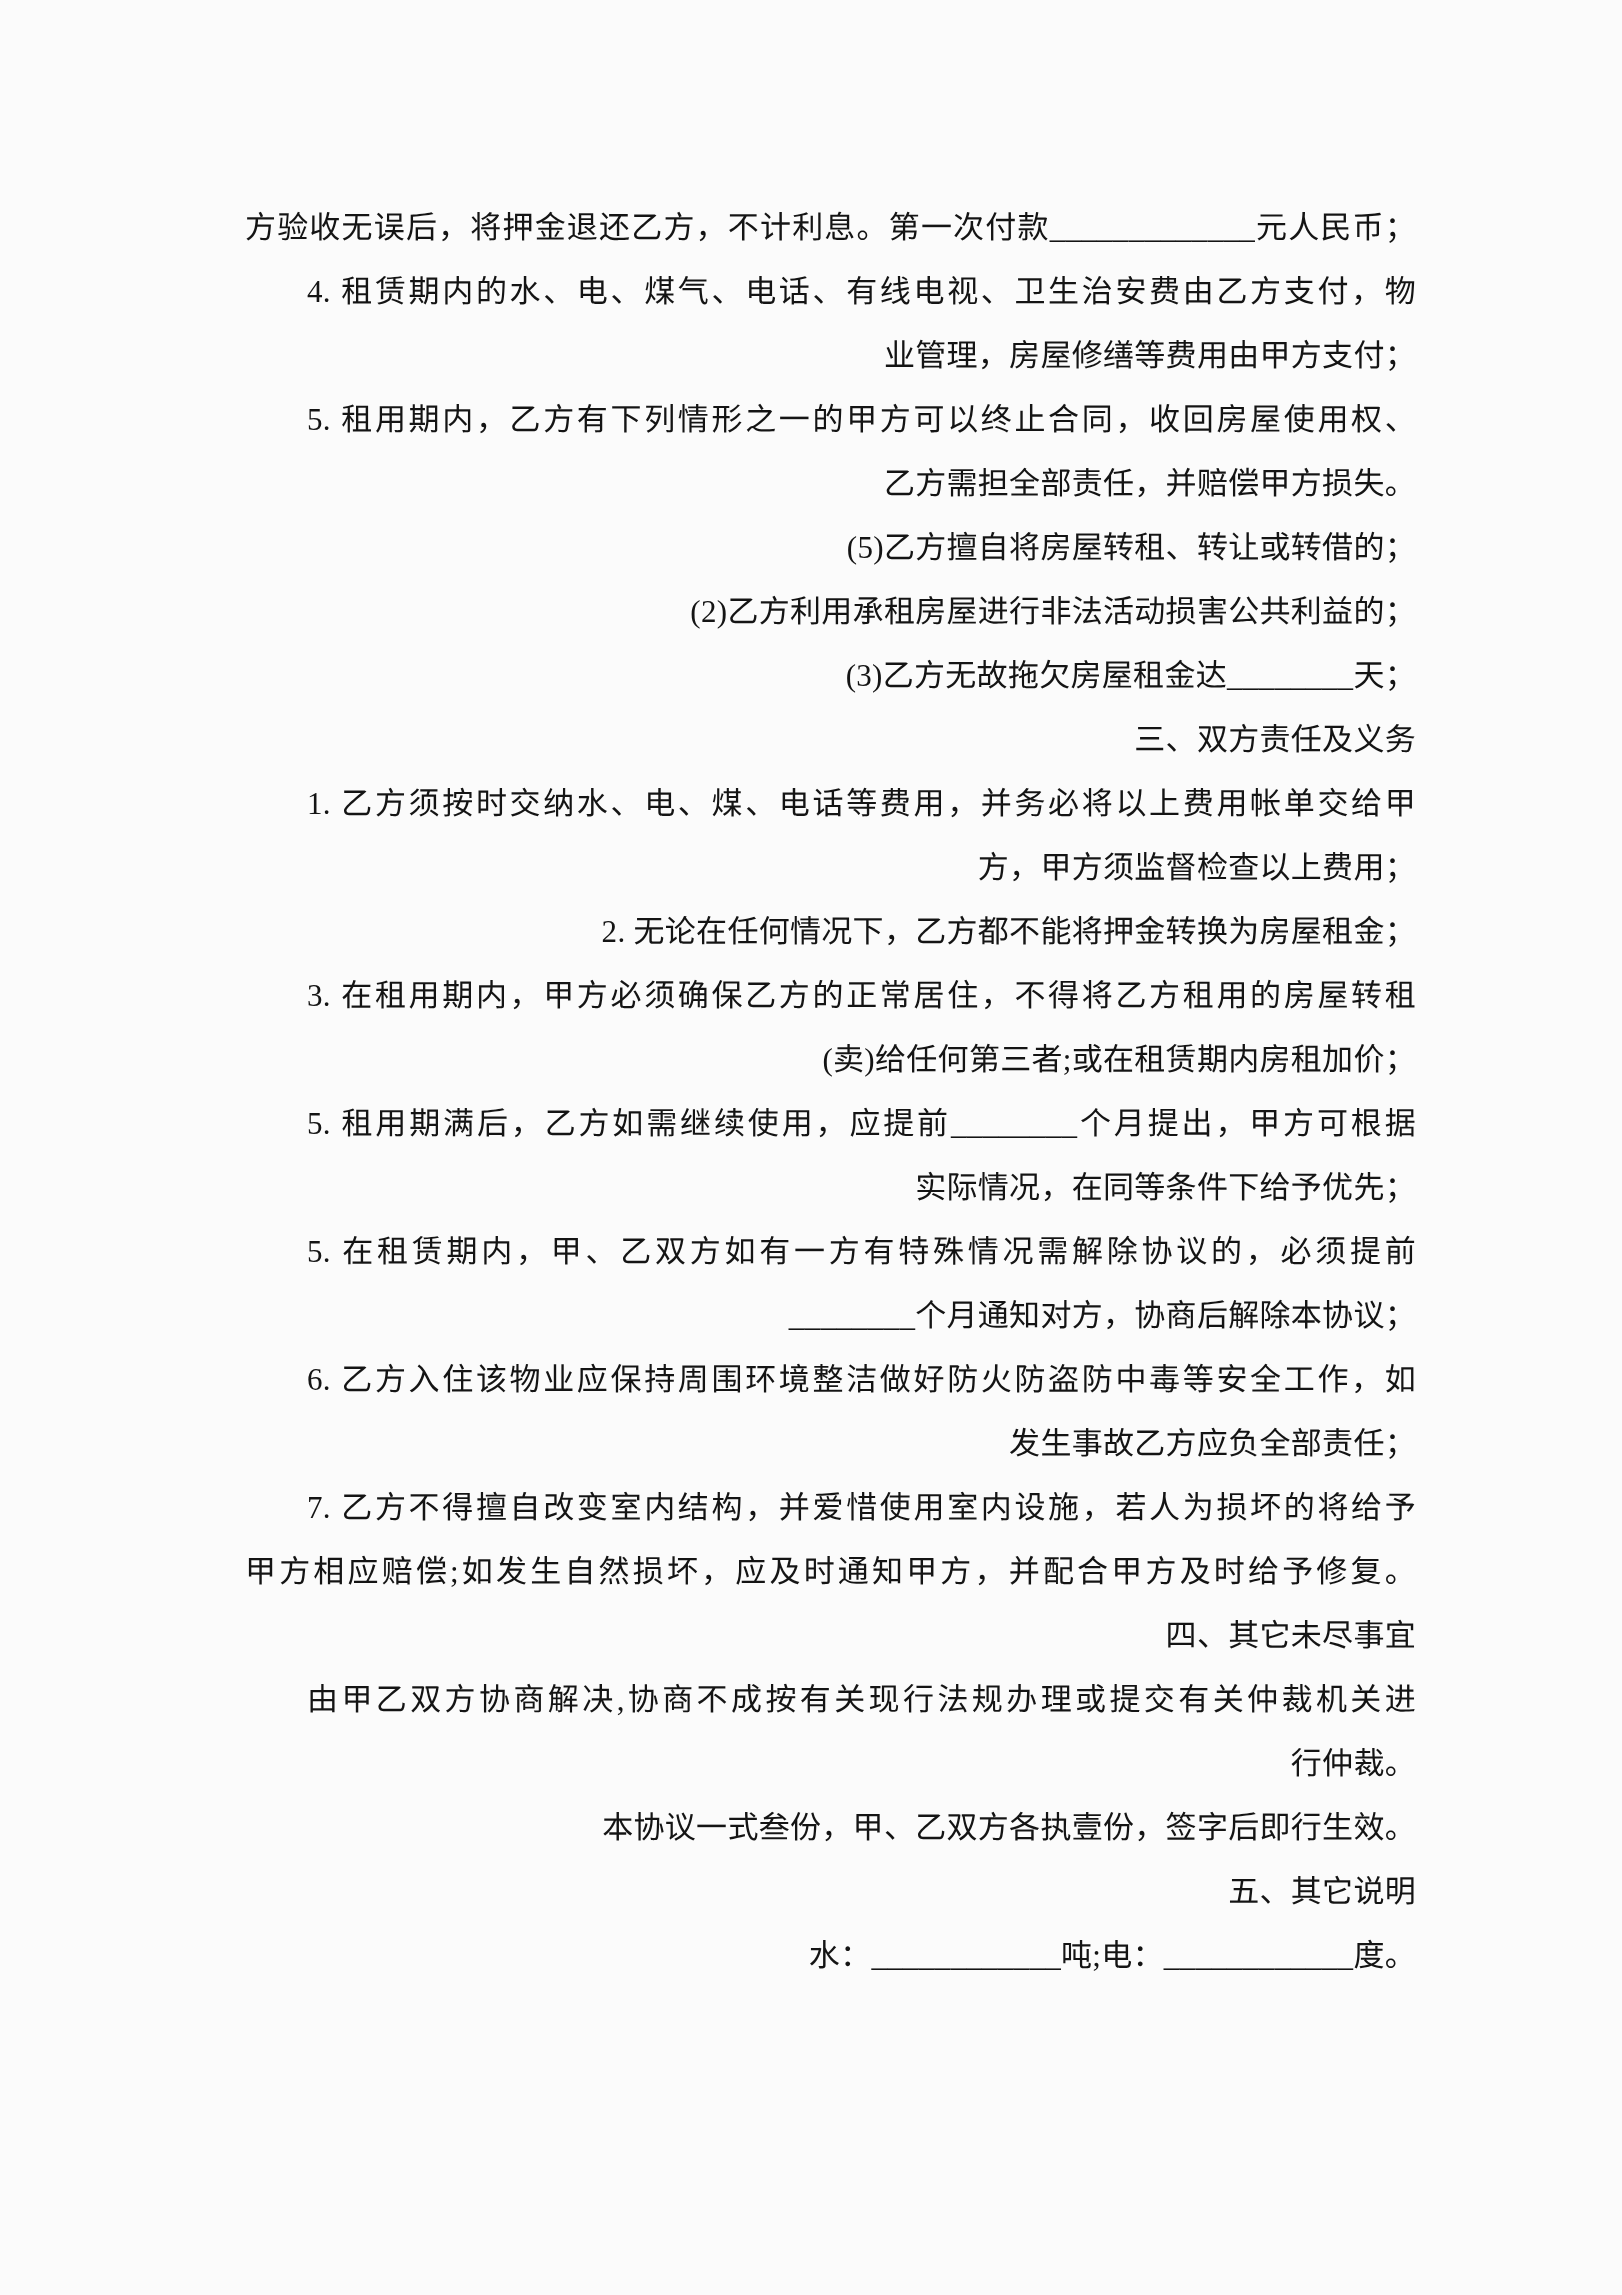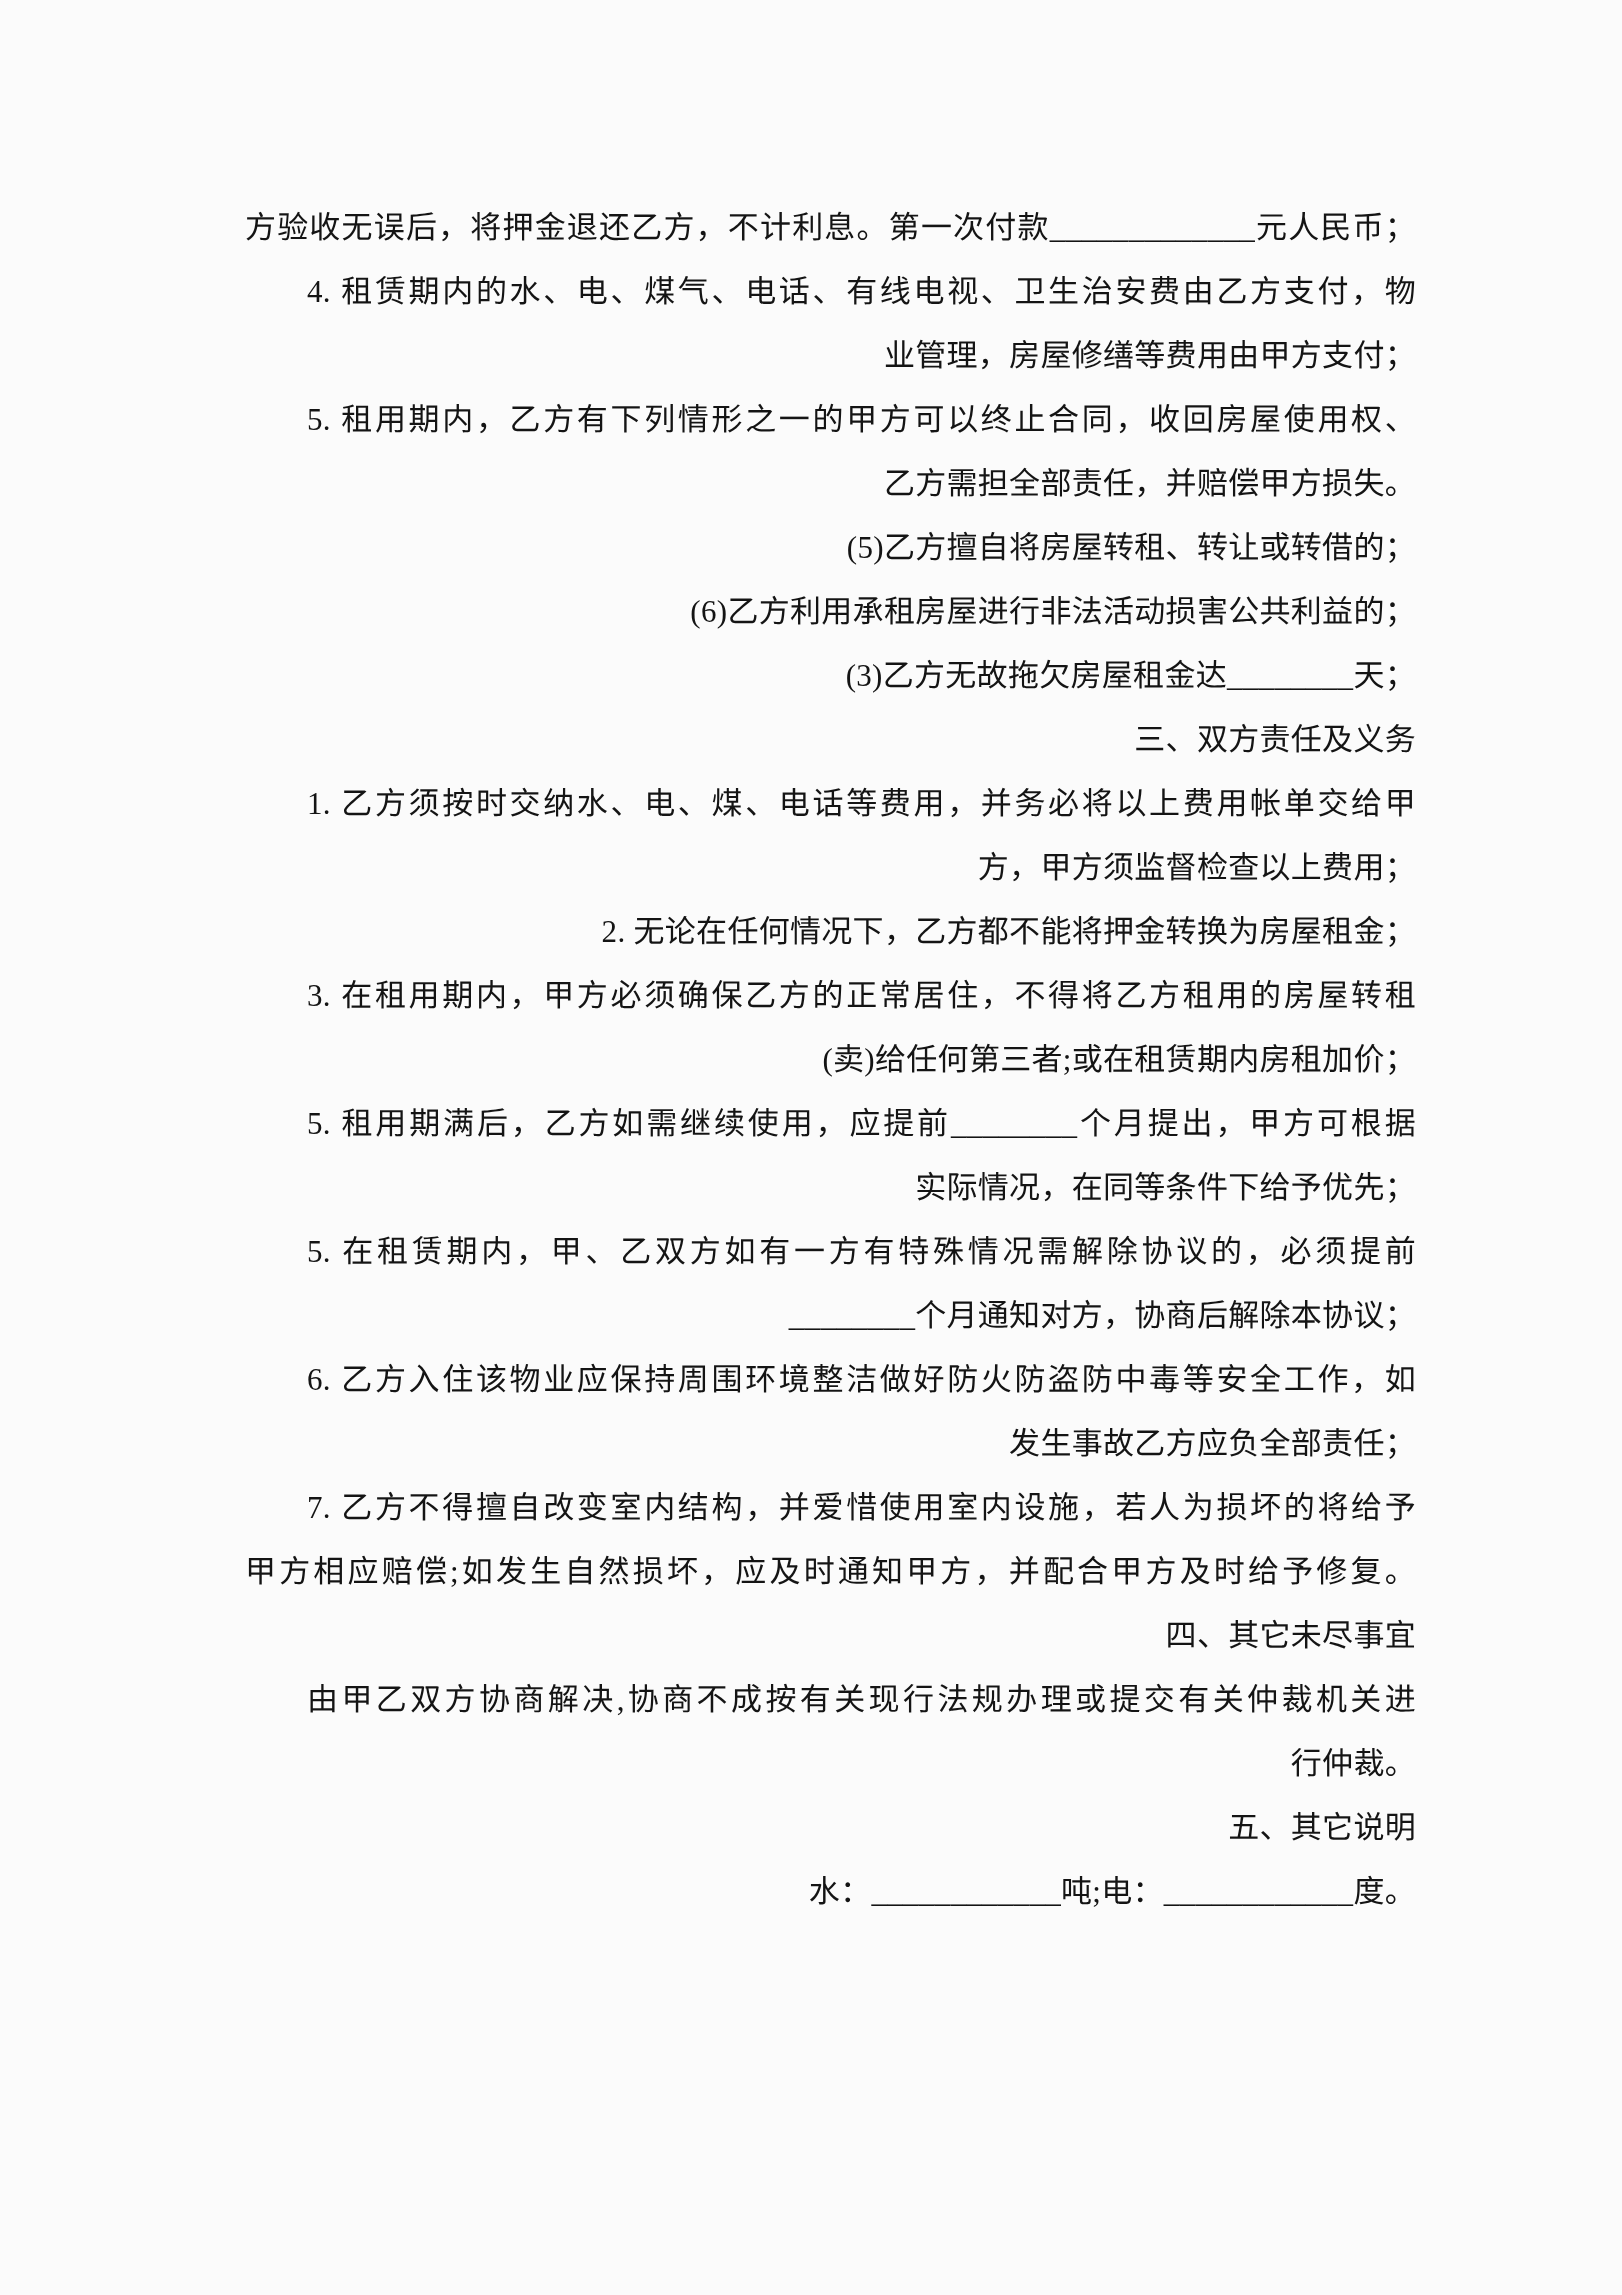--- a/index.html
+++ b/index.html
@@ -48,36 +48,37 @@
 
 <div class="page">
   <div class="contract-body" style="color: rgb(20, 20, 20);">
 
   <div class="contract-line justify">方验收无误后，将押金退还乙方，不计利息。第一次付款_____________元人民币；</div>
       <div class="contract-line indent justify">4. 租赁期内的水、电、煤气、电话、有线电视、卫生治安费由乙方支付，物</div>
       <div class="contract-line">业管理，房屋修缮等费用由甲方支付；</div>
       <div class="contract-line indent justify">5. 租用期内，乙方有下列情形之一的甲方可以终止合同，收回房屋使用权、</div>
       <div class="contract-line">乙方需担全部责任，并赔偿甲方损失。</div>
       <div class="contract-line indent">(5)乙方擅自将房屋转租、转让或转借的；</div>
-      <div class="contract-line indent">(6)乙方利用承租房屋进行非法活动损害公共利益的；</div>
+      <div class="contract-line indent">(2)乙方利用承租房屋进行非法活动损害公共利益的；</div>
       <div class="contract-line indent">(3)乙方无故拖欠房屋租金达________天；</div>
       <div class="contract-line indent">三、双方责任及义务</div>
       <div class="contract-line indent justify">1. 乙方须按时交纳水、电、煤、电话等费用，并务必将以上费用帐单交给甲</div>
       <div class="contract-line">方，甲方须监督检查以上费用；</div>
       <div class="contract-line indent">2. 无论在任何情况下，乙方都不能将押金转换为房屋租金；</div>
       <div class="contract-line indent justify">3. 在租用期内，甲方必须确保乙方的正常居住，不得将乙方租用的房屋转租</div>
       <div class="contract-line">(卖)给任何第三者;或在租赁期内房租加价；</div>
       <div class="contract-line indent justify">5. 租用期满后，乙方如需继续使用，应提前________个月提出，甲方可根据</div>
       <div class="contract-line">实际情况，在同等条件下给予优先；</div>
       <div class="contract-line indent justify">5. 在租赁期内，甲、乙双方如有一方有特殊情况需解除协议的，必须提前</div>
       <div class="contract-line">________个月通知对方，协商后解除本协议；</div>
       <div class="contract-line indent justify">6. 乙方入住该物业应保持周围环境整洁做好防火防盗防中毒等安全工作，如</div>
       <div class="contract-line">发生事故乙方应负全部责任；</div>
       <div class="contract-line indent justify">7. 乙方不得擅自改变室内结构，并爱惜使用室内设施，若人为损坏的将给予</div>
       <div class="contract-line justify">甲方相应赔偿;如发生自然损坏，应及时通知甲方，并配合甲方及时给予修复。</div>
       <div class="contract-line indent">四、其它未尽事宜</div>
       <div class="contract-line indent justify">由甲乙双方协商解决,协商不成按有关现行法规办理或提交有关仲裁机关进</div>
       <div class="contract-line">行仲裁。</div>
+      <div class="contract-line indent">本协议一式叁份，甲、乙双方各执壹份，签字后即行生效。</div>
       <div class="contract-line indent">五、其它说明</div>
       <div class="contract-line indent">水：____________吨;电：____________度。</div>
     </div>
 </div>
 
 
 </body></html>

